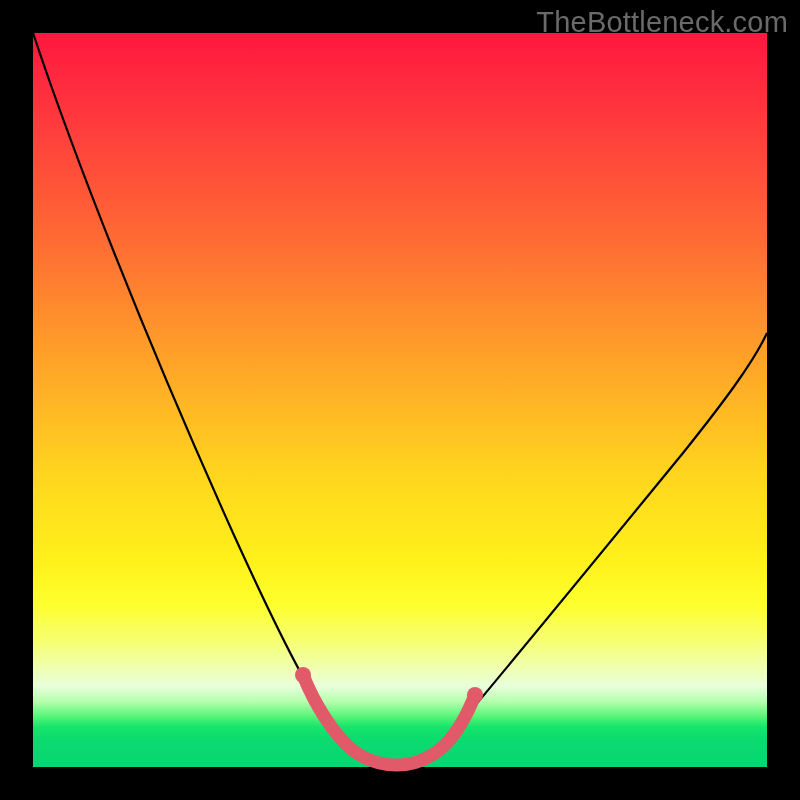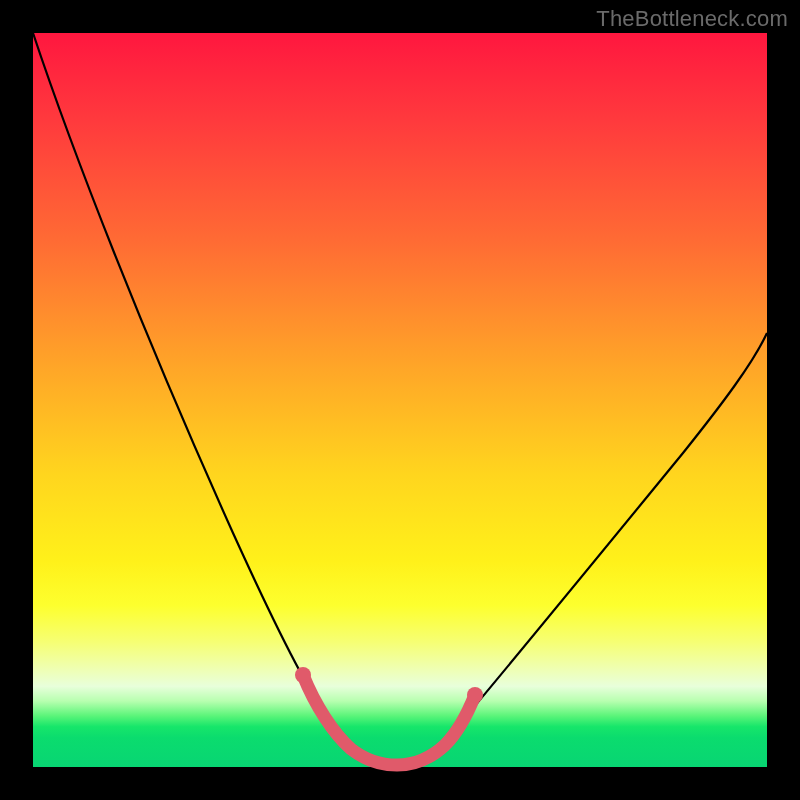--- a/index.html
+++ b/index.html
@@ -41,21 +41,21 @@
       #17e66a 94.5%,
       #0bdc6e 96%,
       #08d573 100%
     );
   }
   .watermark {
     position: absolute;
     top: 6px;
     right: 12px;
     color: #6a6a6a;
-    font-size: 22px;
+    font-size: 29px;
     font-weight: 400;
     letter-spacing: 0.2px;
     user-select: none;
   }
   svg.curve {
     position: absolute;
     left: 0;
     top: 0;
     width: 734px;
     height: 734px;

